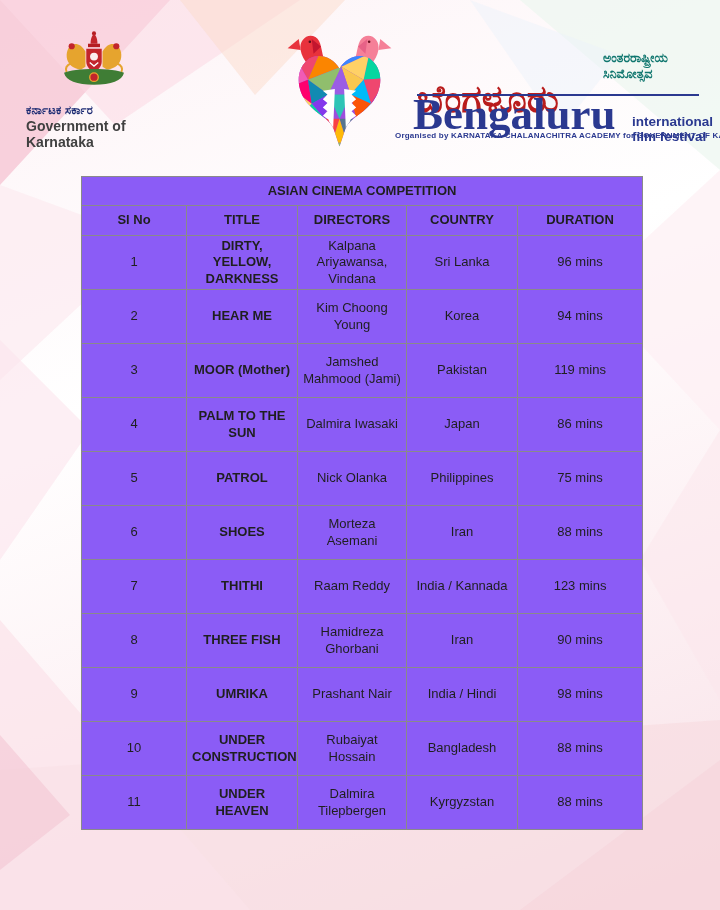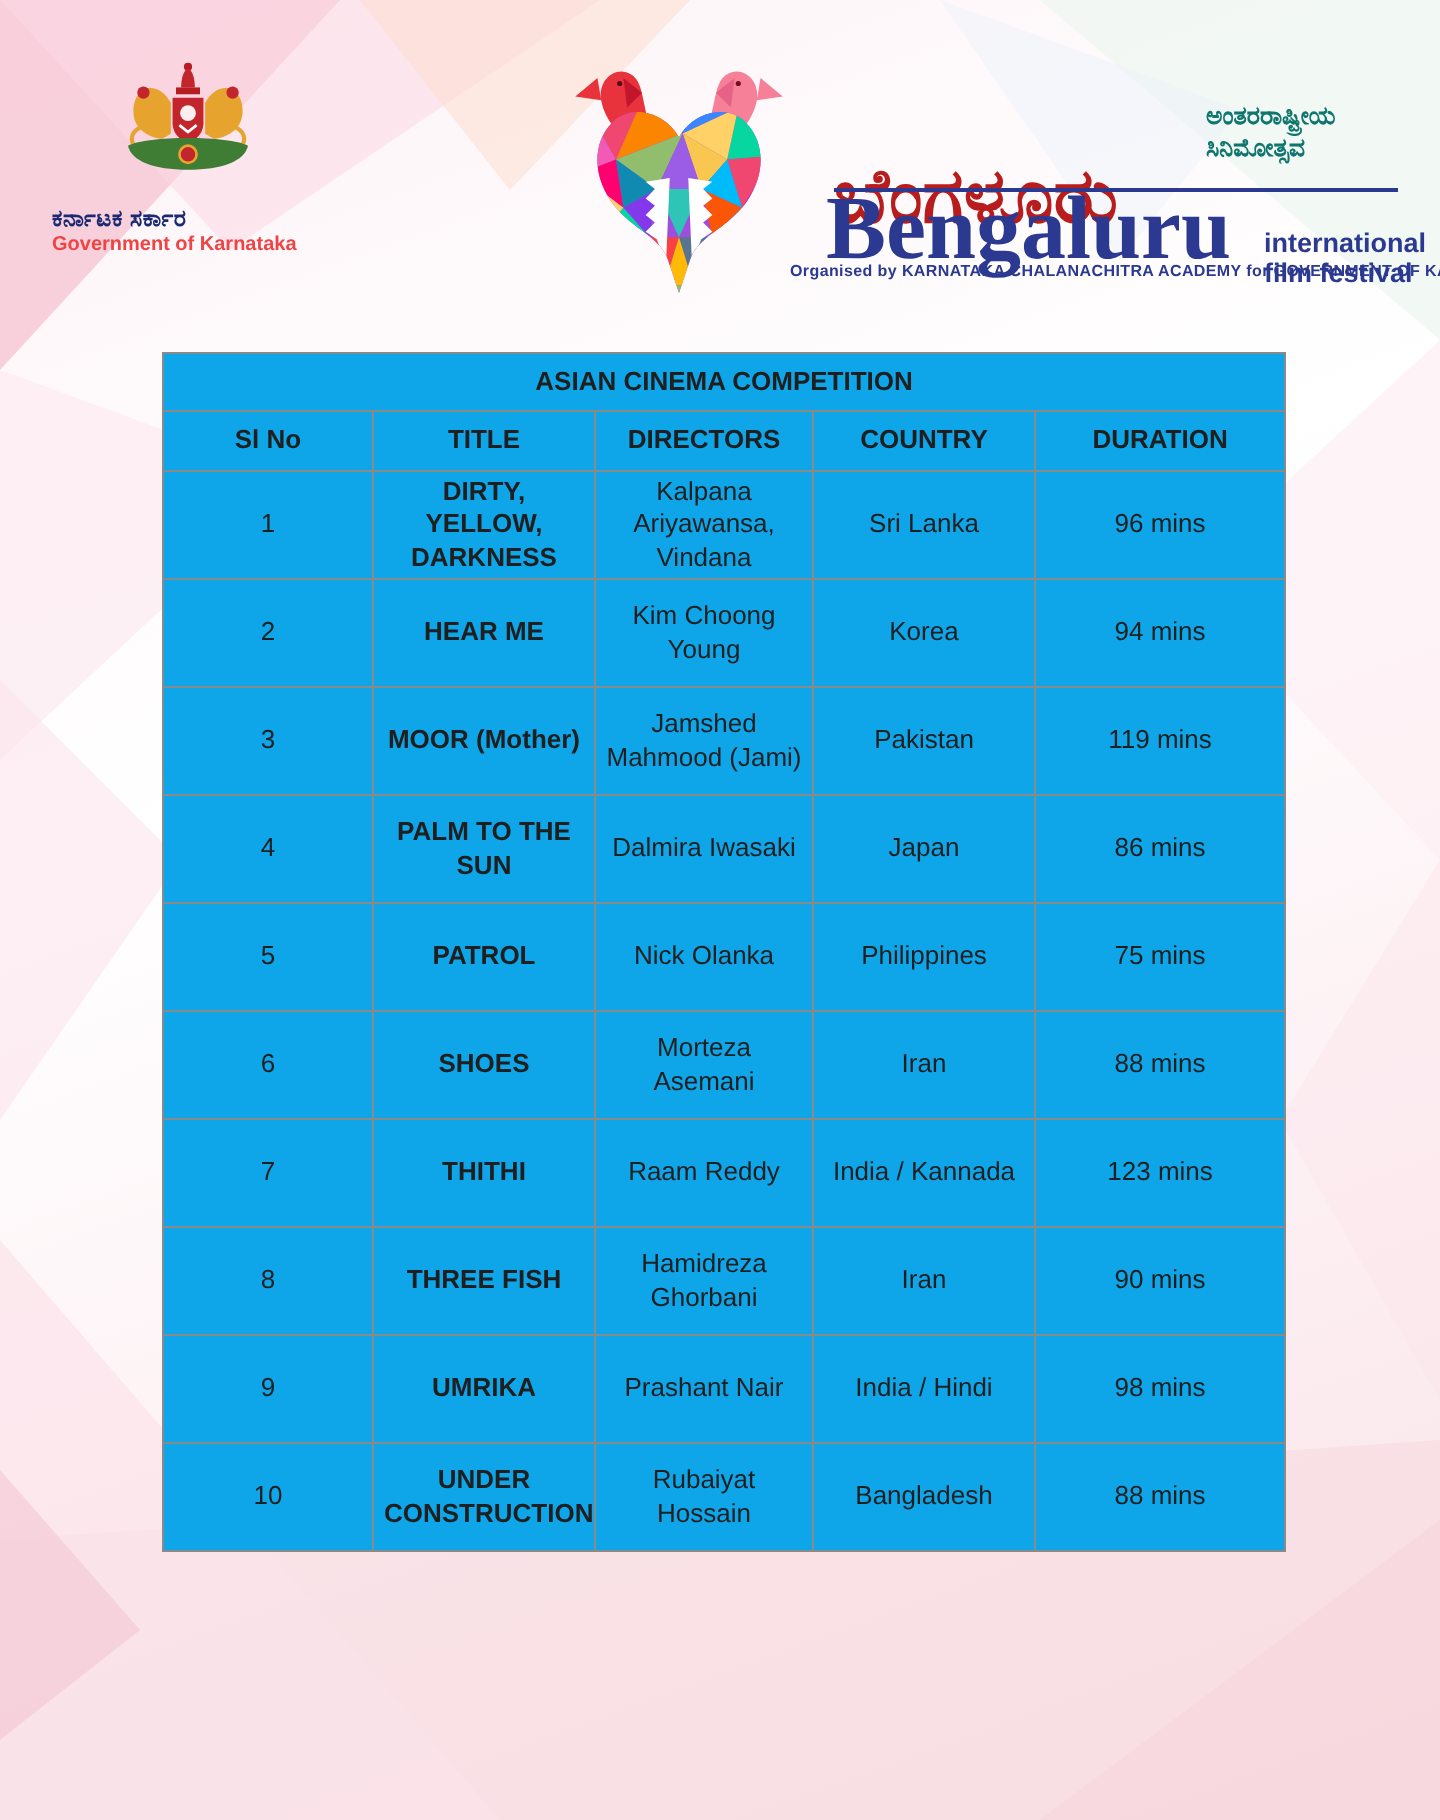--- a/index.html
+++ b/index.html
@@ -8,36 +8,36 @@
     font-family:"Liberation Sans",sans-serif;
     background:linear-gradient(160deg,#fdf3f6 0%,#ffffff 38%,#fdf1f4 68%,#f8e1e7 100%);
   }
   .bg-layer{position:absolute;inset:0;z-index:0;}
   .header{position:absolute;top:0;left:0;width:720px;height:175px;z-index:2;}
 
   
   .gov-block{position:absolute;left:26px;top:30px;width:136px;text-align:left;}
   .gov-emblem{display:block;margin:0 auto;}
   .gov-kn{font-size:11.5px;font-weight:700;color:#1b2a72;margin-top:2px;letter-spacing:.3px;}
-  .gov-en{font-size:10px;font-weight:700;color:#ef4444;margin-top:1px;}
+  .gov-en{font-size:14px;font-weight:700;color:#404040;margin-top:1px;}
 
   
   .bird{position:absolute;left:283px;top:26px;}
   .fest-text{position:absolute;left:413px;top:42px;width:290px;}
   .kn-big{position:absolute;left:4px;top:2px;font-size:38px;line-height:1;color:#b91c1c;font-weight:700;white-space:nowrap;margin-top:36px;}
   .kn-sub{position:absolute;left:190px;top:8px;font-size:12.5px;line-height:16px;color:#0f766e;font-weight:700;white-space:nowrap;}
   .logo-rule{position:absolute;left:4px;top:52px;width:282px;height:2px;background:#2b3990;}
   .en-big{position:absolute;left:0;top:50px;font-family:"Liberation Serif",serif;font-size:45px;line-height:1;font-weight:700;color:#2b3990;white-space:nowrap;}
   .en-sub{position:absolute;left:219px;top:57px;font-size:13.5px;line-height:14.5px;font-weight:700;color:#2b3990;white-space:nowrap;margin-top:16px;}
   .organised{position:absolute;left:-18px;top:89px;width:330px;text-align:center;font-size:8px;letter-spacing:.2px;font-weight:700;color:#2b3990;white-space:nowrap;}
 
   
   .film-table{
     position:absolute;left:81px;top:176px;z-index:2;
-    border-collapse:collapse;table-layout:fixed;width:561px;background:#0ea5e9;
+    border-collapse:collapse;table-layout:fixed;width:561px;background:#8b5cf6;
   }
   .film-table td,.film-table th{
     border:1px solid #8a8a8a;text-align:center;vertical-align:middle;
     font-size:13px;color:#1f1f1f;padding:1px 5px;line-height:1.25;overflow:hidden;
   }
   .caption-row td{height:26px;font-weight:700;font-size:13px;}
   .header-row th{height:27px;font-weight:700;font-size:13px;}
   .film-table tbody tr{height:54px;}
   .cell-title{font-weight:700;}
 </style>
@@ -244,14 +244,21 @@
         <td class="cell-country">India / Hindi</td>
         <td class="cell-duration">98 mins</td>
       </tr>
       <tr>
         <td class="cell-sl_no">10</td>
         <td class="cell-title">UNDER CONSTRUCTION</td>
         <td class="cell-directors">Rubaiyat Hossain</td>
         <td class="cell-country">Bangladesh</td>
         <td class="cell-duration">88 mins</td>
       </tr>
+      <tr>
+        <td class="cell-sl_no">11</td>
+        <td class="cell-title">UNDER HEAVEN</td>
+        <td class="cell-directors">Dalmira Tilepbergen</td>
+        <td class="cell-country">Kyrgyzstan</td>
+        <td class="cell-duration">88 mins</td>
+      </tr>
     </tbody>
 </table>
 
 </body></html>

